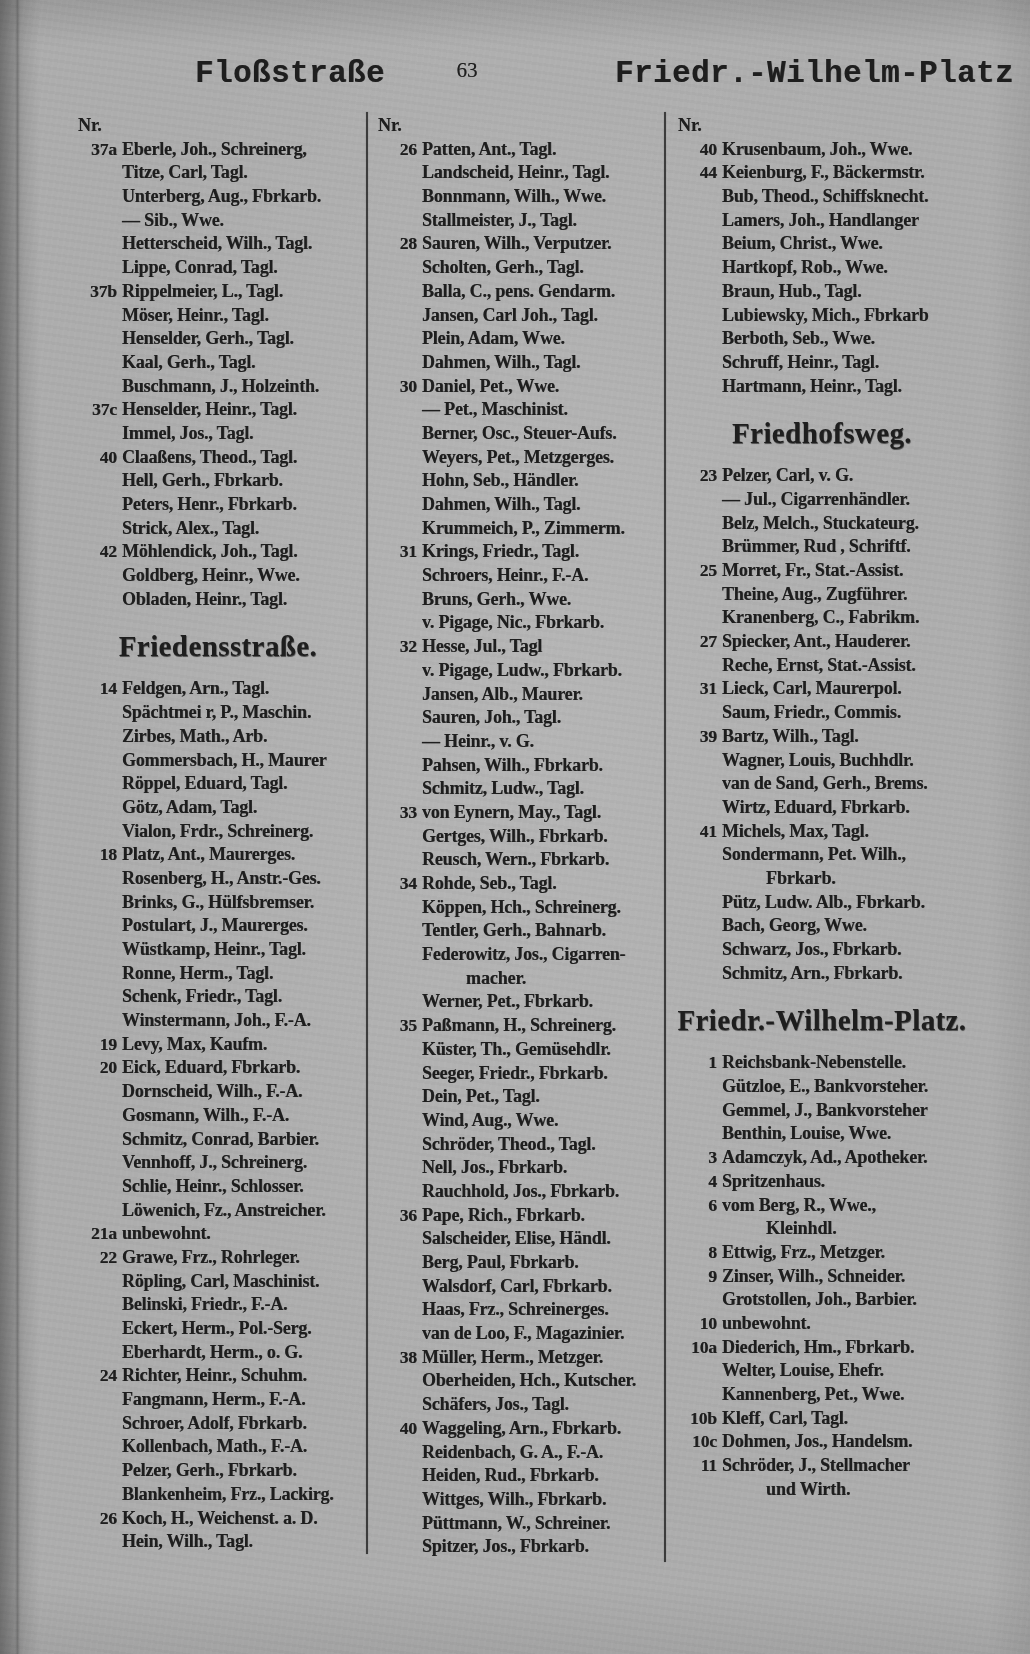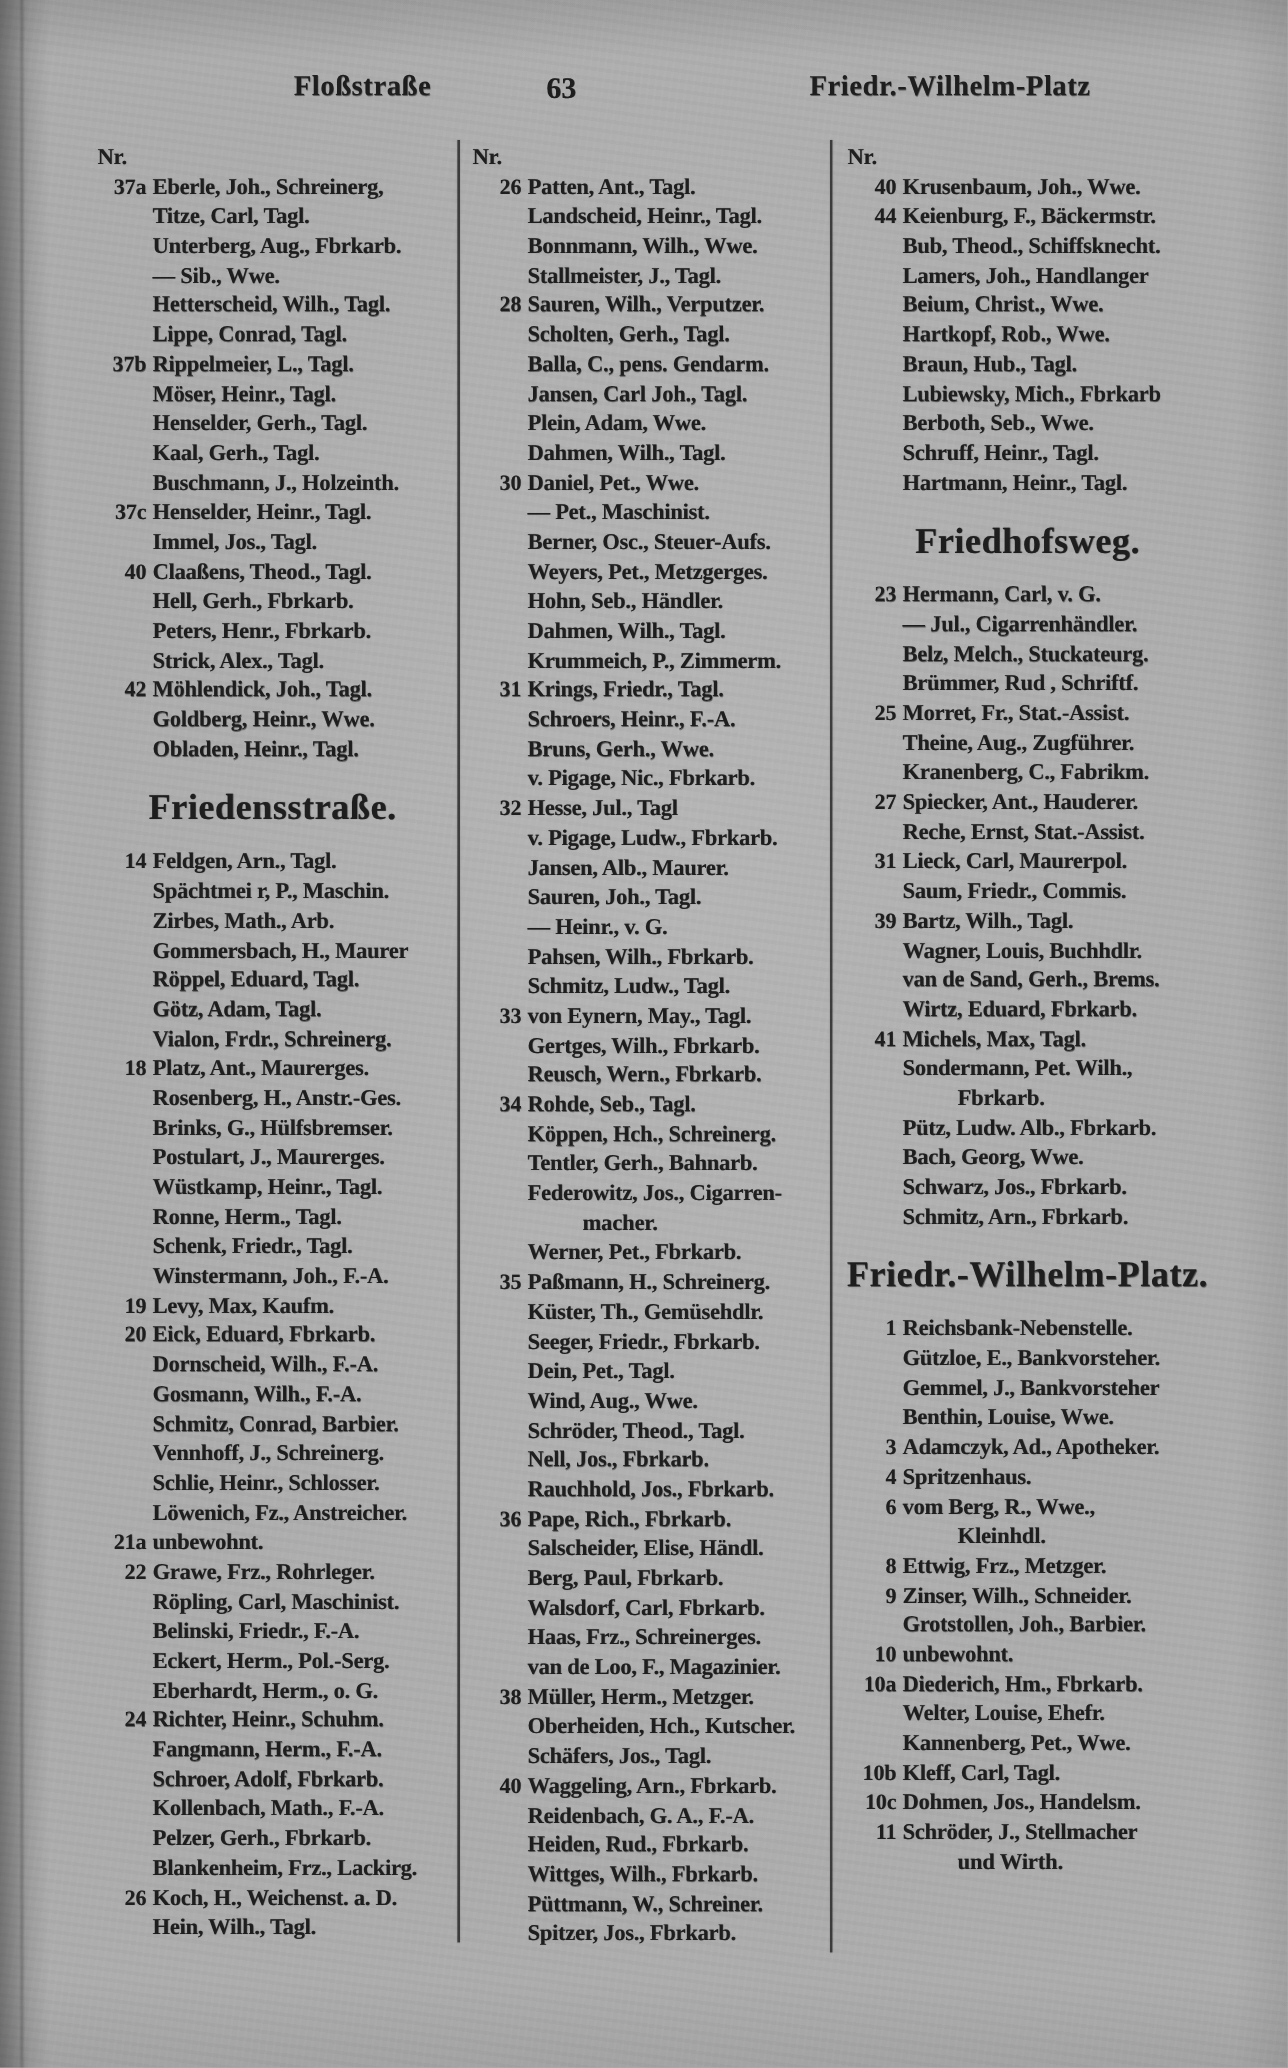--- a/index.html
+++ b/index.html
@@ -26,30 +26,31 @@
     position:absolute;left:0;top:0;width:40px;height:100%;pointer-events:none;
     background:
       linear-gradient(90deg, rgba(25,25,25,0.40), rgba(25,25,25,0.10) 60%, rgba(25,25,25,0) 100%);
   }
   .gutter-crease{
     position:absolute;left:15px;top:0;width:5px;height:100%;pointer-events:none;
     background:linear-gradient(90deg, rgba(0,0,0,0), rgba(0,0,0,0.18) 50%, rgba(0,0,0,0));
   }
   .hdr{
     position:absolute;top:56px;
-    font-size:23px;letter-spacing:0.4px;
+    font-size:31px;letter-spacing:0.4px;
     text-align:center;
     text-shadow:0.4px 0.4px 0.6px rgba(15,15,15,0.55);
     white-space:nowrap;
+    font-family:Liberation Mono, monospace;
   }
   .hdr-left{left:150px;width:280px;}
   .hdr-right{left:615px;width:290px;}
   .pageno{
     position:absolute;top:58px;left:437px;width:60px;
-    font-size:24px;font-weight:700;
+    font-size:21px;font-weight:400;text-align:center;
     text-shadow:0.3px 0.3px 0.5px rgba(15,15,15,0.5);
   }
   .vrule{
     position:absolute;top:112px;width:2px;
     background:rgba(28,28,28,0.78);
     box-shadow:0 0 1px rgba(28,28,28,0.5);
   }
   .vrule1{left:366px;height:1442px;}
   .vrule2{left:664px;height:1450px;}
   .col{
@@ -227,21 +228,21 @@
     <div class="line"><span class="num"></span><span class="txt">Bub, Theod., Schiffsknecht.</span></div>
     <div class="line"><span class="num"></span><span class="txt">Lamers, Joh., Handlanger</span></div>
     <div class="line"><span class="num"></span><span class="txt">Beium, Christ., Wwe.</span></div>
     <div class="line"><span class="num"></span><span class="txt">Hartkopf, Rob., Wwe.</span></div>
     <div class="line"><span class="num"></span><span class="txt">Braun, Hub., Tagl.</span></div>
     <div class="line"><span class="num"></span><span class="txt">Lubiewsky, Mich., Fbrkarb</span></div>
     <div class="line"><span class="num"></span><span class="txt">Berboth, Seb., Wwe.</span></div>
     <div class="line"><span class="num"></span><span class="txt">Schruff, Heinr., Tagl.</span></div>
     <div class="line"><span class="num"></span><span class="txt">Hartmann, Heinr., Tagl.</span></div>
     <div class="heading">Friedhofsweg.</div>
-    <div class="line"><span class="num">23</span><span class="txt">Hermann, Carl, v. G.</span></div>
+    <div class="line"><span class="num">23</span><span class="txt">Pelzer, Carl, v. G.</span></div>
     <div class="line"><span class="num"></span><span class="txt">— Jul., Cigarrenhändler.</span></div>
     <div class="line"><span class="num"></span><span class="txt">Belz, Melch., Stuckateurg.</span></div>
     <div class="line"><span class="num"></span><span class="txt">Brümmer, Rud , Schriftf.</span></div>
     <div class="line"><span class="num">25</span><span class="txt">Morret, Fr., Stat.-Assist.</span></div>
     <div class="line"><span class="num"></span><span class="txt">Theine, Aug., Zugführer.</span></div>
     <div class="line"><span class="num"></span><span class="txt">Kranenberg, C., Fabrikm.</span></div>
     <div class="line"><span class="num">27</span><span class="txt">Spiecker, Ant., Hauderer.</span></div>
     <div class="line"><span class="num"></span><span class="txt">Reche, Ernst, Stat.-Assist.</span></div>
     <div class="line"><span class="num">31</span><span class="txt">Lieck, Carl, Maurerpol.</span></div>
     <div class="line"><span class="num"></span><span class="txt">Saum, Friedr., Commis.</span></div>

